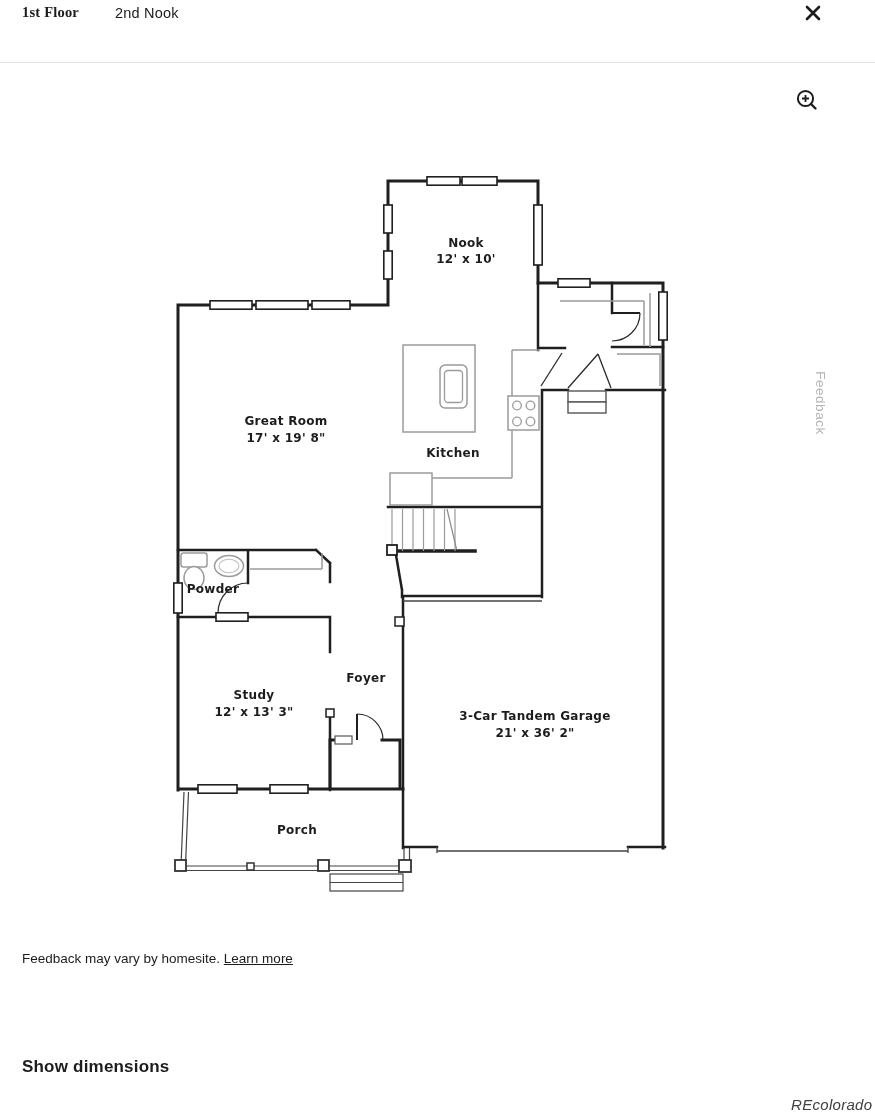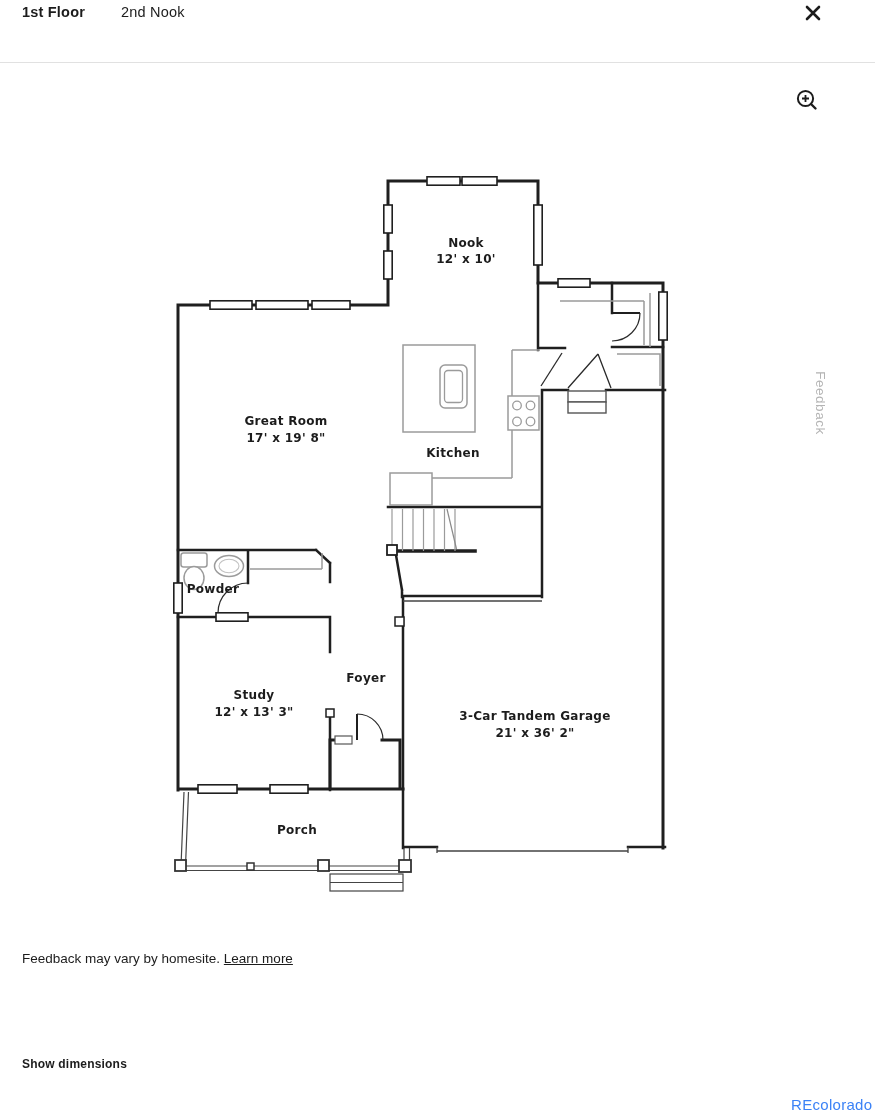--- a/index.html
+++ b/index.html
@@ -2,37 +2,37 @@
 <html><head>
 <meta charset="utf-8">
 <style>
   html,body{margin:0;padding:0;background:#ffffff;width:875px;height:1113px;
     font-family:"Liberation Sans", sans-serif;color:#1c1c1c;overflow:hidden;position:relative;}
   .page{position:absolute;inset:0;width:875px;height:1113px;}
   
   .tabs{position:absolute;top:4px;left:22px;display:flex;gap:36px;}
   .tab{background:none;border:none;padding:0;font-family:"Liberation Sans",sans-serif;
     font-size:14.5px;color:#1c1c1c;cursor:pointer;letter-spacing:.2px;}
-  .tab.active{font-weight:700;}
+  .tab.active{font-weight:700;font-family:Liberation Serif, serif;}
   .close-btn{position:absolute;top:3px;left:803px;width:20px;height:20px;background:none;border:none;padding:0;cursor:pointer;}
   .divider{position:absolute;top:62px;left:0;width:875px;height:1px;background:#e1e1e1;}
   .zoom-btn{position:absolute;top:87px;left:794px;width:25px;height:25px;background:none;border:none;padding:0;cursor:pointer;}
   
   .plan{position:absolute;top:0;left:0;}
   .room-label{font-family:"DejaVu Sans",sans-serif;font-size:12px;font-weight:700;fill:#1c1c1c;text-anchor:middle;letter-spacing:.3px;}
   
   .feedback{position:absolute;left:820px;top:403px;transform:translate(-50%,-50%) rotate(90deg);
     color:#b4b4b4;font-size:13.5px;letter-spacing:.5px;background:none;border:none;cursor:pointer;white-space:nowrap;
     font-family:"Liberation Sans",sans-serif;}
   
   .disclaimer{position:absolute;left:22px;top:951px;font-size:13.5px;color:#1c1c1c;}
   .learn-more{color:#1c1c1c;text-decoration:underline;cursor:pointer;}
-  .show-dims{position:absolute;left:22px;top:1057px;font-size:12px;font-weight:700;color:#1c1c1c;
+  .show-dims{position:absolute;left:22px;top:1057px;font-size:17px;font-weight:700;color:#1c1c1c;
     background:none;border:none;padding:0;cursor:pointer;font-family:"Liberation Sans",sans-serif;letter-spacing:.2px;}
-  .watermark{position:absolute;left:791px;top:1096px;font-size:15px;color:#3b82f6;letter-spacing:.3px;}
+  .watermark{position:absolute;left:791px;top:1096px;font-size:15px;color:#404040;letter-spacing:.3px;font-style:italic;}
 </style>
 </head>
 <body>
 
 <div class="page">
 
   <div class="tabs">
     <button class="tab active">1st Floor</button>
     <button class="tab">2nd Nook</button>
   </div>

